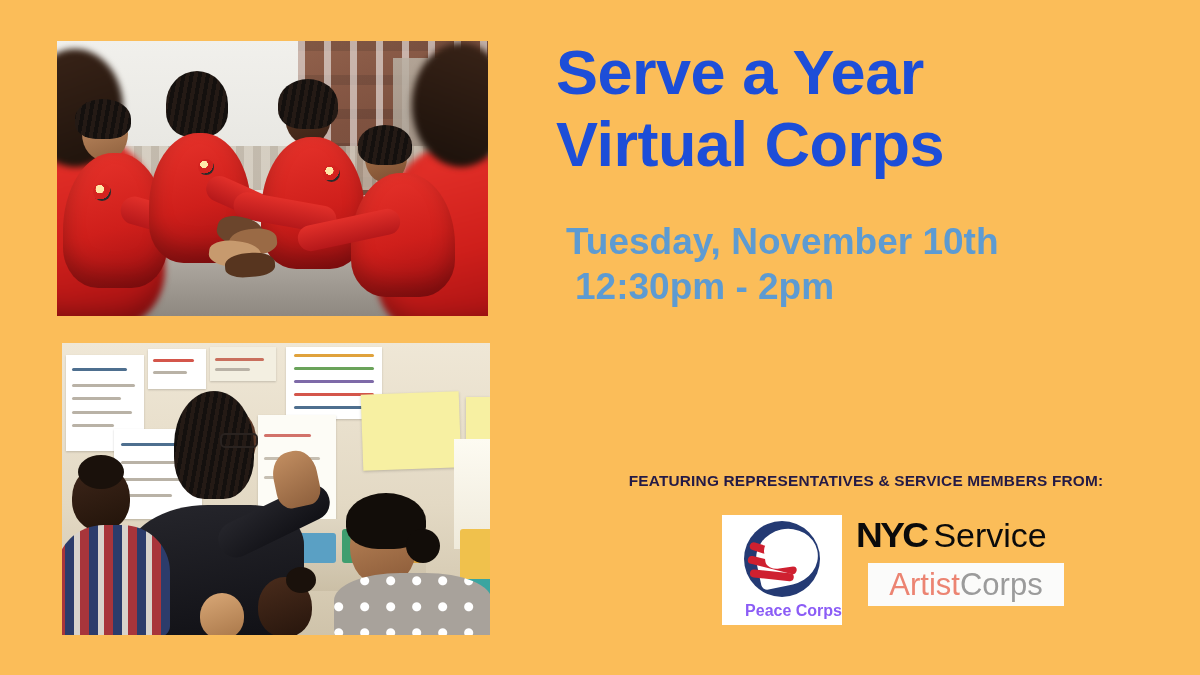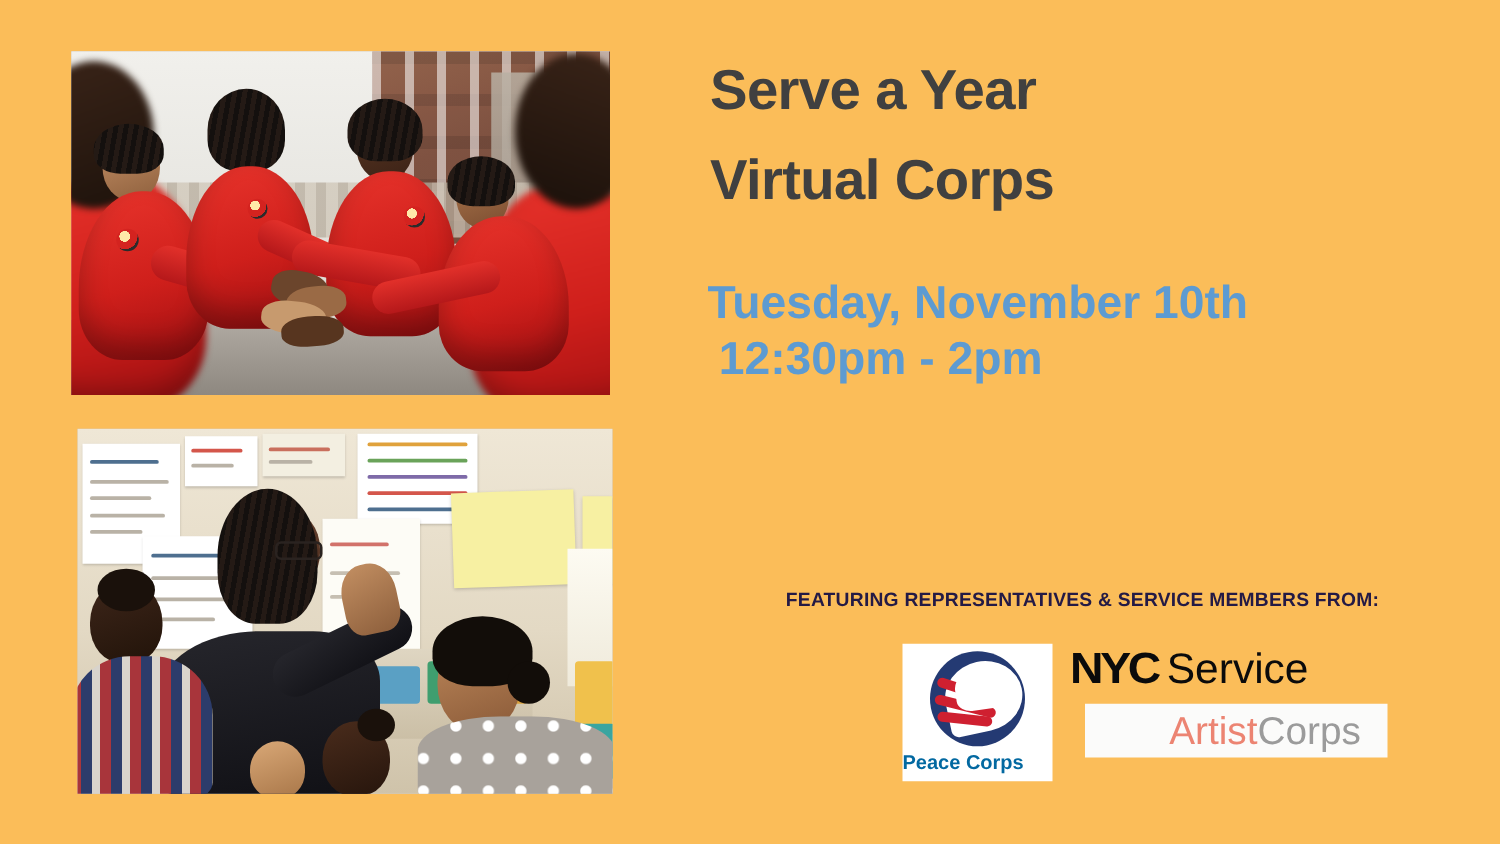--- a/index.html
+++ b/index.html
@@ -53,22 +53,22 @@
   .kid .kb{position:absolute;border-radius:42% 42% 10% 10%;}
   .adult-body{position:absolute;background:linear-gradient(170deg,#26262c,#101015);
     border-radius:46% 30% 12% 12%/40% 30% 10% 10%;}
   .adult-head{position:absolute;border-radius:48% 48% 46% 46%;
     background:linear-gradient(160deg,#6b4430,#4a2c1e);}
   .locks{position:absolute;border-radius:50% 50% 38% 38%;
     background:repeating-linear-gradient(100deg,#14100e 0 4px,#241a15 4px 8px);}
   .p2-window{position:absolute;background:linear-gradient(180deg,#fdfbf2,#efeadb);}
 
   
-  .title{position:absolute;left:568px;top:36px;width:620px;
-    color:#404040;font-weight:700;font-size:45px;line-height:72px;
+  .title{position:absolute;left:556px;top:36px;width:620px;
+    color:#1d4ed8;font-weight:700;font-size:63px;line-height:72px;
     letter-spacing:-.5px;}
   .date{position:absolute;left:566px;top:219px;width:620px;
     color:#5d9bd2;font-weight:700;font-size:37px;line-height:45px;}
   .date .l2{display:block;padding-left:9px;}
   .desc{position:absolute;left:566px;top:336px;width:540px;
     color:#261a4e;font-weight:700;font-size:22.5px;line-height:30px;}
   .featuring{position:absolute;left:566px;top:472px;width:600px;
     color:#241a45;font-weight:700;font-size:15.4px;letter-spacing:.2px;
     text-align:center;}
 
@@ -91,34 +91,34 @@
   
   .pc{position:absolute;left:162px;top:10px;width:120px;height:110px;background:#ffffff;}
   .pc-circle{position:absolute;left:22px;top:6px;width:76px;height:76px;border-radius:50%;
     background:#243a73;}
   .pc-cut{position:absolute;left:34px;top:14px;width:62px;height:56px;border-radius:50% 50% 50% 10%;
     background:#ffffff;transform:rotate(-12deg);}
   .pc-dove{position:absolute;left:44px;top:20px;width:46px;height:30px;
     background:#ffffff;border-radius:60% 70% 40% 30%;transform:rotate(-8deg);
     box-shadow:0 0 0 2px #ffffff;}
   .pc-stripe{position:absolute;height:8px;border-radius:6px;background:#cf2030;transform-origin:left center;}
-  .pc-text{position:absolute;left:0;right:0;bottom:5px;text-align:left;
-    color:#0369a1;font-weight:700;font-size:16px;}
+  .pc-text{position:absolute;left:0;right:0;bottom:5px;text-align:right;
+    color:#8b5cf6;font-weight:700;font-size:16px;}
 
   
   .nyc{position:absolute;left:296px;top:8px;width:220px;height:44px;
     display:flex;align-items:center;}
   .nyc-n{font-weight:700;font-size:35px;color:#0b0b0b;letter-spacing:-2.5px;
     font-family:"Liberation Sans", sans-serif;transform:scaleX(1.06);transform-origin:left center;}
   .nyc-s{font-weight:400;font-size:34px;color:#0b0b0b;margin-left:11px;
     font-family:"Liberation Sans", sans-serif;}
 
   
   .ay{position:absolute;left:308px;top:58px;width:196px;height:43px;
-    background:#fbfbfa;display:flex;align-items:center;justify-content:center;padding-left:46px;}
+    background:#fbfbfa;display:flex;align-items:center;justify-content:center;}
   .ay-a{font-size:31px;color:#ec8472;font-weight:400;}
   .ay-y{font-size:31px;color:#9b9b9b;font-weight:400;}
 </style>
 </head>
 <body>
 
 <div class="canvas">
 
   <div class="photo photo-top">
     <div class="p1-sky"></div>

